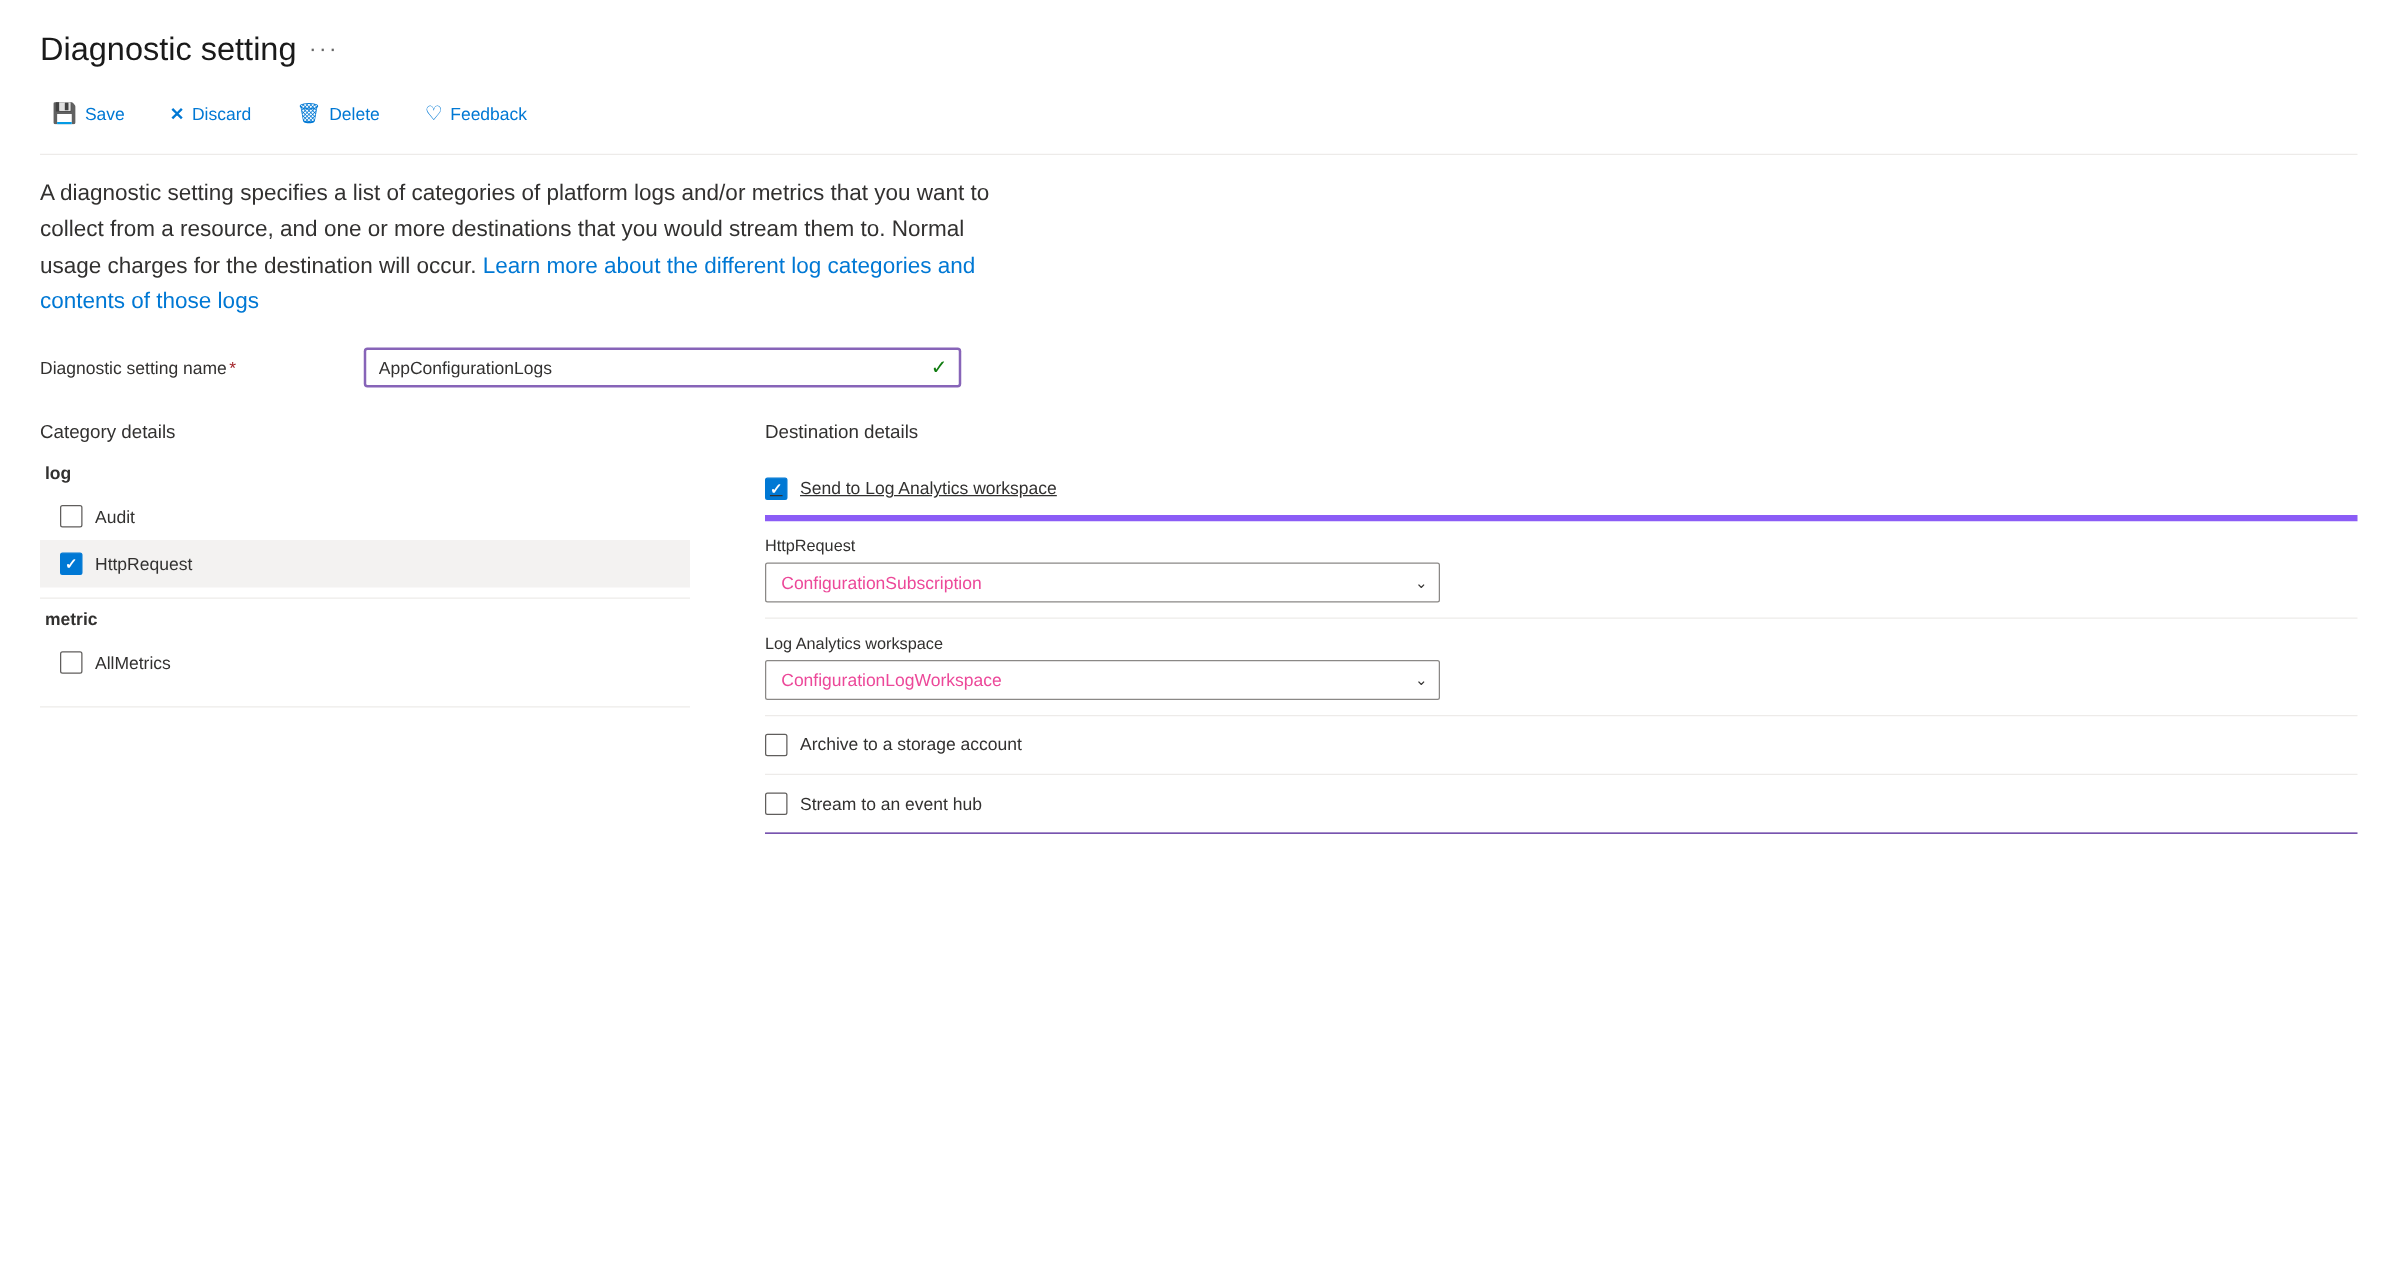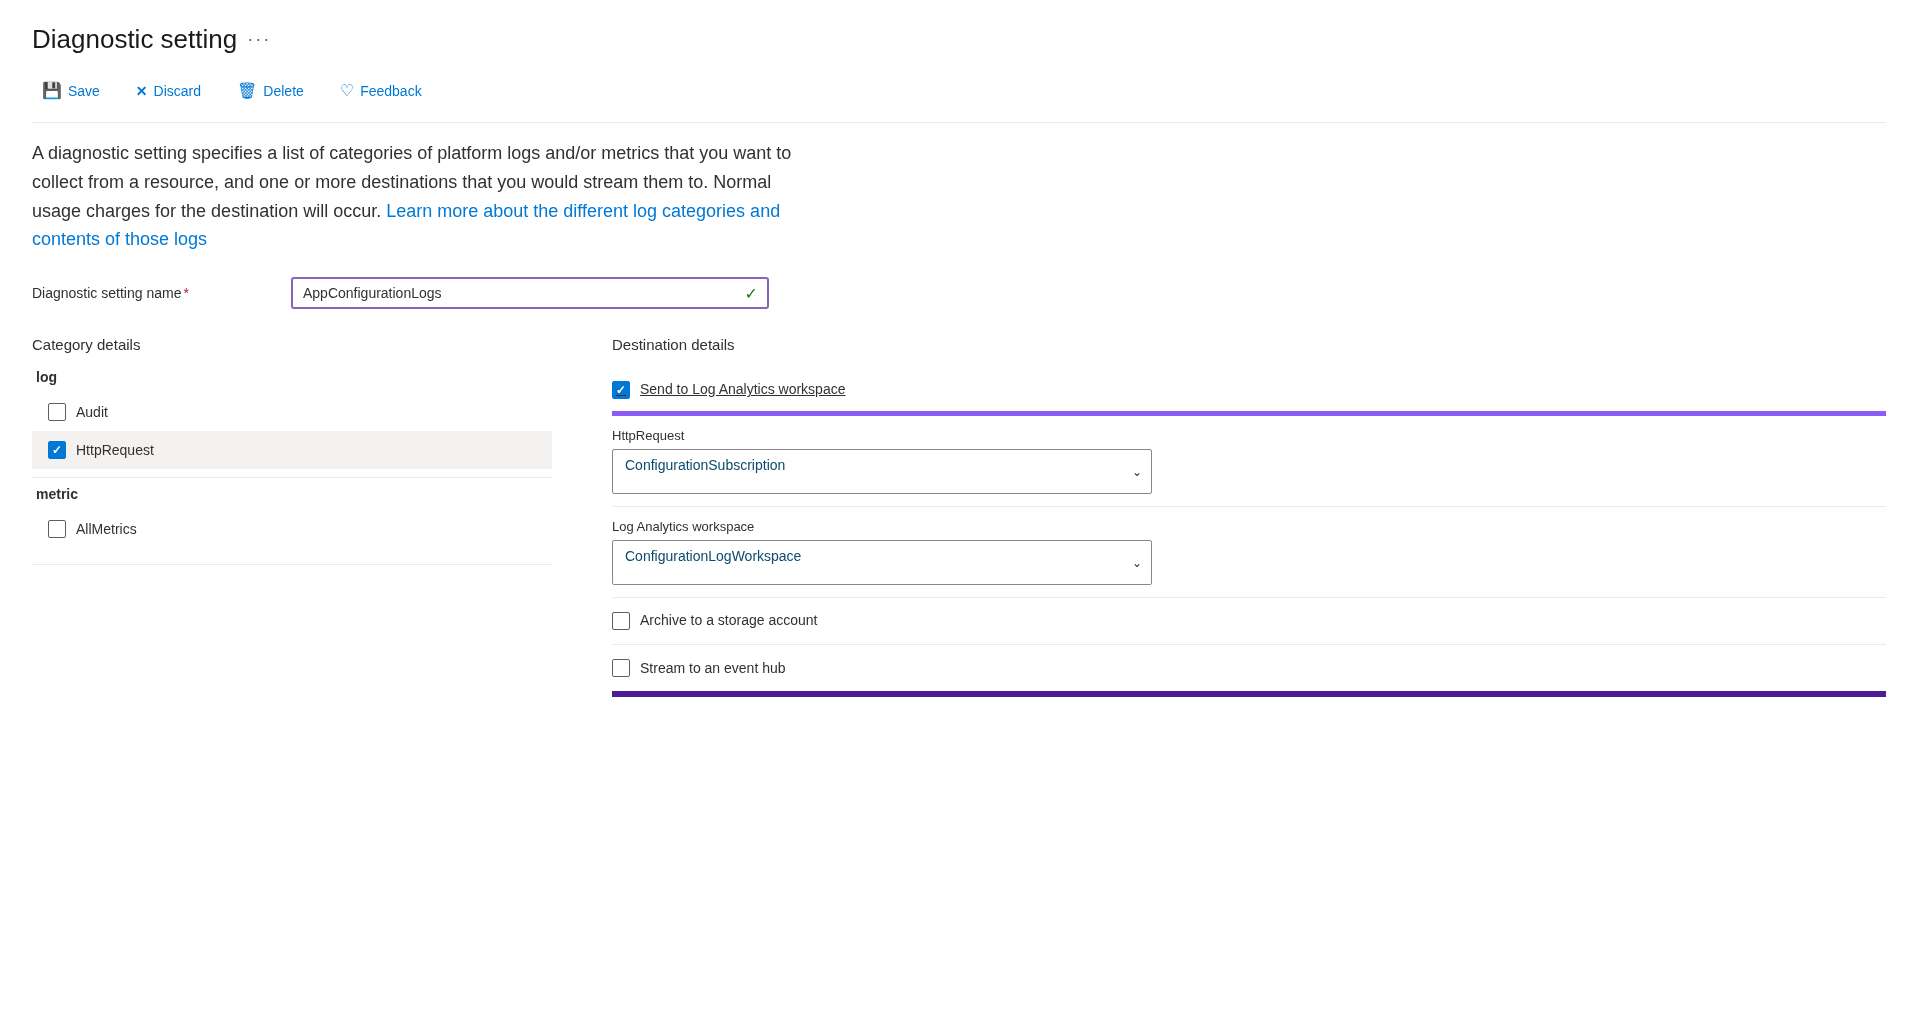--- a/index.html
+++ b/index.html
@@ -222,23 +222,23 @@
 
     .select-wrapper {
       position: relative;
       width: 540px;
     }
 
     .select-field {
       width: 100%;
       border: 1px solid #8a8886;
       border-radius: 2px;
-      padding: 7px 36px 20px 12px;
-      font-size: 14px;
-      color: #0c4a6e;
+      padding: 7px 36px 7px 12px;
+      font-size: 14px;
+      color: #ec4899;
       background: #fff;
       appearance: none;
       cursor: pointer;
       outline: none;
     }
 
     .select-chevron {
       position: absolute;
       right: 10px;
       top: 50%;
@@ -259,21 +259,21 @@
       gap: 10px;
       padding: 14px 0;
       border-bottom: 1px solid #edebe9;
     }
 
     .stream-row {
       display: flex;
       align-items: center;
       gap: 10px;
       padding: 14px 0;
-      border-bottom: 6px solid #4c1d95;
+      border-bottom: 1px solid #4c1d95;
     }
   </style>
 </head>
 <body>
 
 <div class="page-title">
   <span>Diagnostic setting</span>
   <span class="ellipsis">···</span>
 </div>
 

